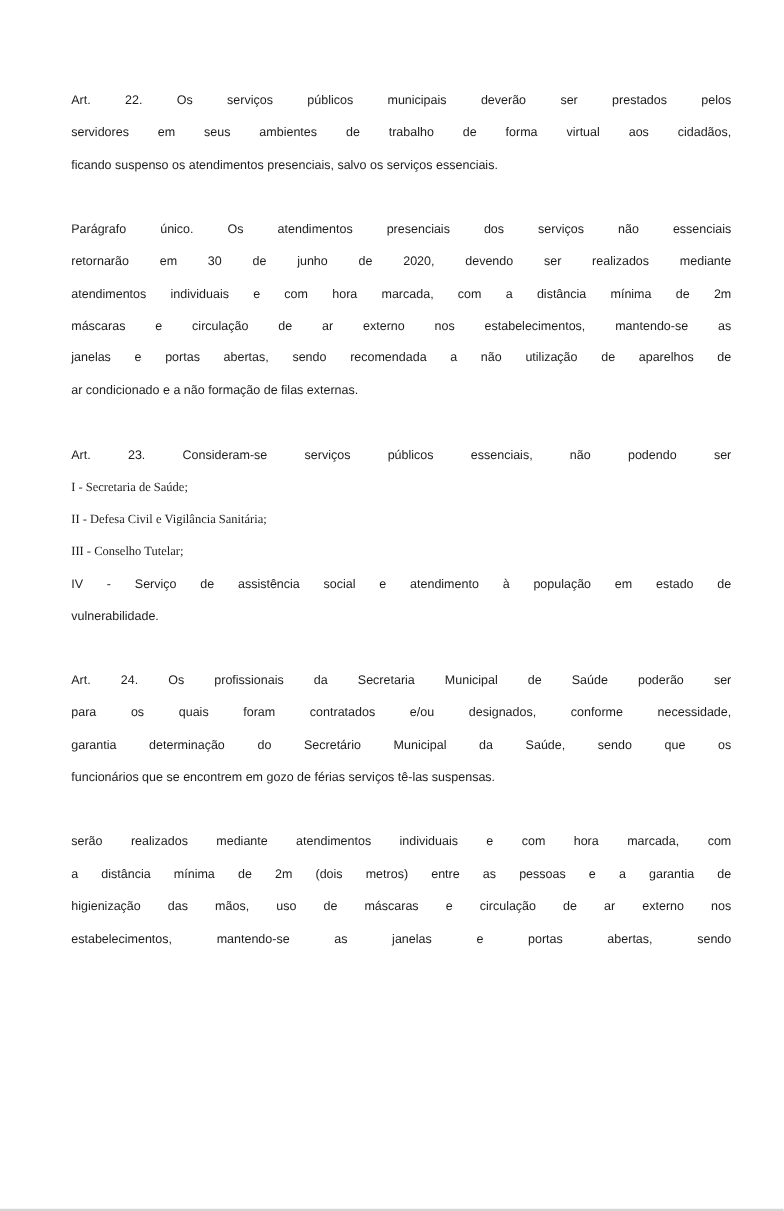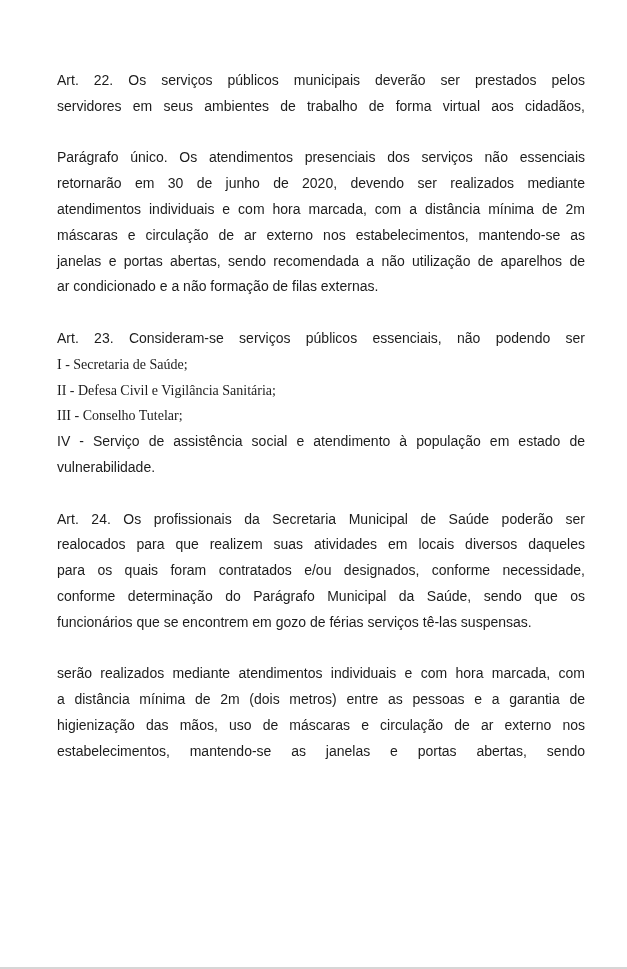--- a/index.html
+++ b/index.html
@@ -21,21 +21,21 @@
       height: 967px;
       background: #ffffff;
       border-bottom: 2px solid #d6d6d6;
     }
     .content {
       position: absolute;
       left: 57px;
       top: 68px;
       width: 528px;
       font-family: "Liberation Sans", sans-serif;
-      font-size: 14px;
+      font-size: 10px;
       line-height: 25.8px;
       color: #1c1c1c;
     }
     .para {
       margin: 0 0 25.8px 0;
       text-align: justify;
     }
     .line {
       display: block;
       text-align: justify;
@@ -51,20 +51,21 @@
   </style>
 </head>
 <body>
 
 <div class="page">
   <div class="content">
 
     <div class="para">
       <span class="line">Art. 22. Os serviços públicos municipais deverão ser prestados pelos</span>
       <span class="line">servidores em seus ambientes de trabalho de forma virtual aos cidadãos,</span>
+      <span class="line end">ficando suspenso os atendimentos presenciais, salvo os serviços essenciais.</span>
     </div>
 
     <div class="para">
       <span class="line">Parágrafo único. Os atendimentos presenciais dos serviços não essenciais</span>
       <span class="line">retornarão em 30 de junho de 2020, devendo ser realizados mediante</span>
       <span class="line">atendimentos individuais e com hora marcada, com a distância mínima de 2m</span>
       <span class="line">máscaras e circulação de ar externo nos estabelecimentos, mantendo-se as</span>
       <span class="line">janelas e portas abertas, sendo recomendada a não utilização de aparelhos de</span>
       <span class="line end">ar condicionado e a não formação de filas externas.</span>
     </div>
@@ -73,23 +74,22 @@
       <span class="line">Art. 23. Consideram-se serviços públicos essenciais, não podendo ser</span>
       <span class="item">I - Secretaria de Saúde;</span>
       <span class="item">II - Defesa Civil e Vigilância Sanitária;</span>
       <span class="item">III - Conselho Tutelar;</span>
       <span class="line">IV - Serviço de assistência social e atendimento à população em estado de</span>
       <span class="line end">vulnerabilidade.</span>
     </div>
 
     <div class="para">
       <span class="line">Art. 24. Os profissionais da Secretaria Municipal de Saúde poderão ser</span>
-      <span class="line">realocados para que realizem suas atividades em locais diversos daqueles</span>
       <span class="line">para os quais foram contratados e/ou designados, conforme necessidade,</span>
-      <span class="line">conforme determinação do Parágrafo Municipal da Saúde, sendo que os</span>
+      <span class="line">garantia determinação do Secretário Municipal da Saúde, sendo que os</span>
       <span class="line end">funcionários que se encontrem em gozo de férias serviços tê-las suspensas.</span>
     </div>
 
     <div class="para">
       <span class="line">serão realizados mediante atendimentos individuais e com hora marcada, com</span>
       <span class="line">a distância mínima de 2m (dois metros) entre as pessoas e a garantia de</span>
       <span class="line">higienização das mãos, uso de máscaras e circulação de ar externo nos</span>
       <span class="line">estabelecimentos, mantendo-se as janelas e portas abertas, sendo</span>
     </div>
 

